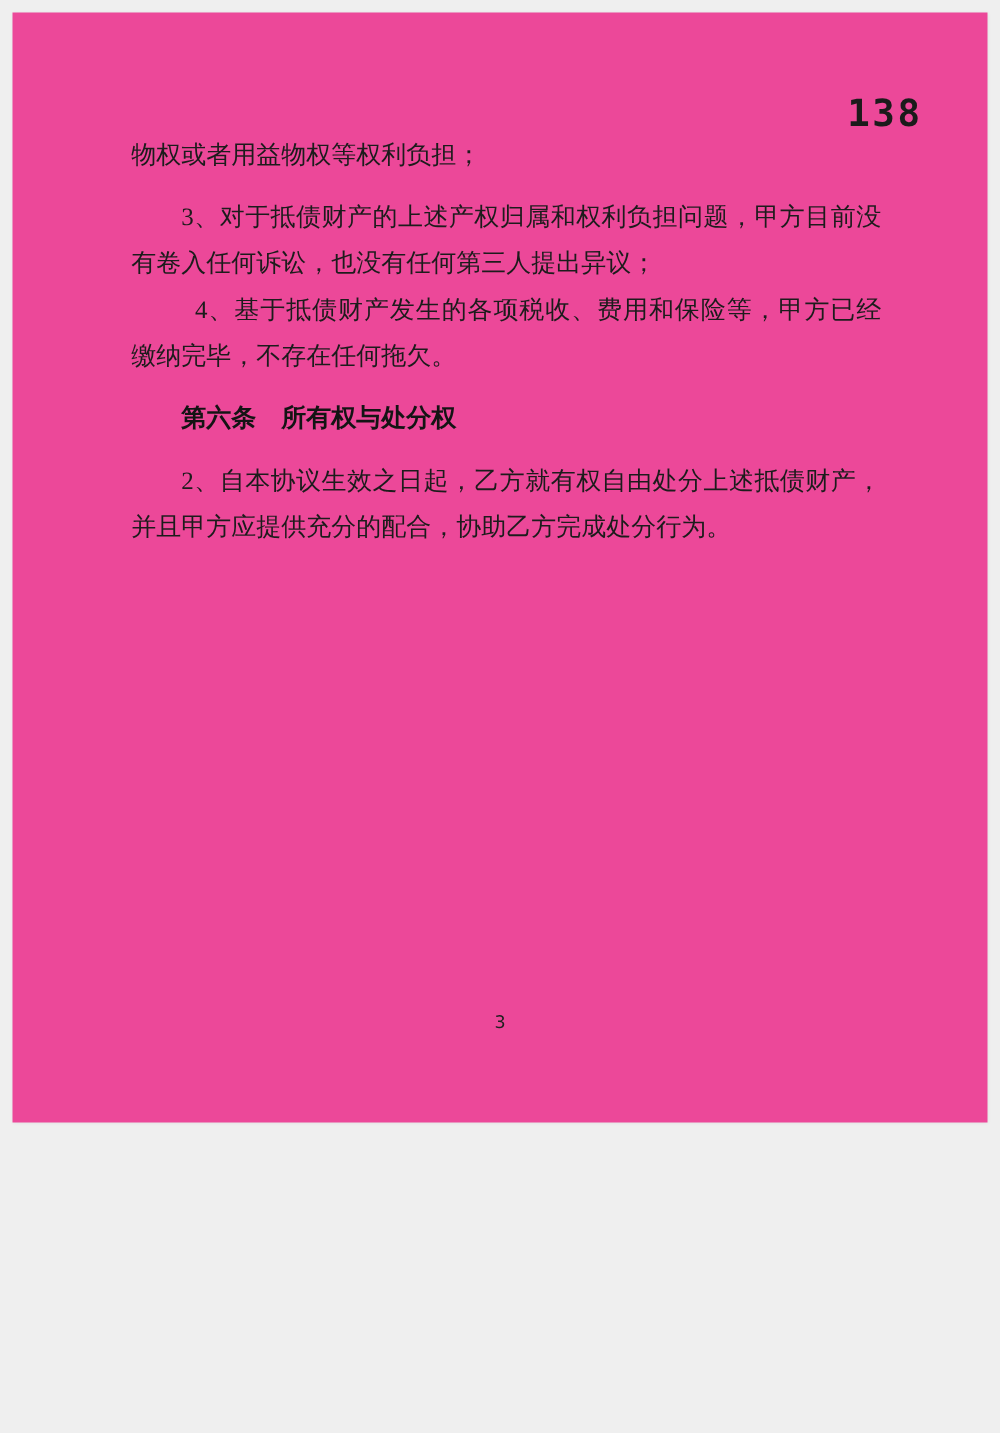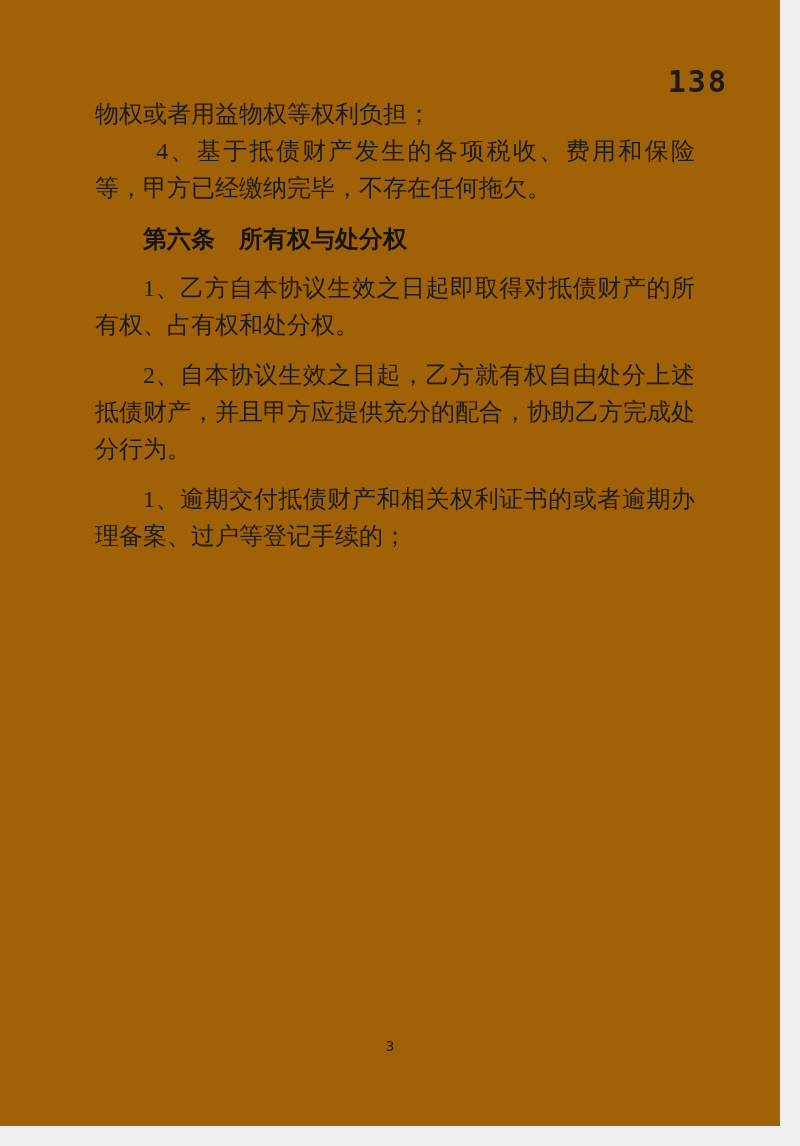--- a/index.html
+++ b/index.html
@@ -10,41 +10,41 @@
     background: #efefef;
     overflow: hidden;
   }
   .frame {
     width: 800px;
     height: 1146px;
     box-sizing: border-box;
   }
   .sheet {
     position: relative;
-    margin: 0;
+    margin: 10px;
     width: 780px;
-    height: 1126px;
-    background: #a16207;
+    height: 888px;
+    background: #ec4899;
     box-shadow: 0 0 3px rgba(0,0,0,0.06);
     box-sizing: border-box;
   }
   .stamp {
     position: absolute;
     top: 64px;
     right: 52px;
     font-family: "DejaVu Sans Mono", "Liberation Mono", monospace;
     font-size: 30px;
     font-weight: 600;
     letter-spacing: 2px;
     color: #1b1b1b;
   }
   .content {
     padding: 96px 85px 0 95px;
     font-family: "Liberation Serif", "DejaVu Serif", serif;
-    font-size: 24px;
+    font-size: 20px;
     line-height: 37px;
     color: #1c1c1c;
     text-align: justify;
   }
   .content p {
     margin: 13px 0 0 0;
     text-indent: 2em;
   }
   .content p:first-child { margin-top: 0; }
   .content p.tight { margin-top: 0; }
@@ -67,21 +67,20 @@
   }
 </style>
 </head>
 <body>
 
 <div class="frame">
   <div class="sheet">
     <div class="stamp">138</div>
     <div class="content" id="doc-body">
         <p class="cont">物权或者用益物权等权利负担；</p>
+        <p class="">3、对于抵债财产的上述产权归属和权利负担问题，甲方目前没有卷入任何诉讼，也没有任何第三人提出异议；</p>
         <p class="deep tight">4、基于抵债财产发生的各项税收、费用和保险等，甲方已经缴纳完毕，不存在任何拖欠。</p>
         <p class="heading">第六条　所有权与处分权</p>
-        <p class="">1、乙方自本协议生效之日起即取得对抵债财产的所有权、占有权和处分权。</p>
         <p class="">2、自本协议生效之日起，乙方就有权自由处分上述抵债财产，并且甲方应提供充分的配合，协助乙方完成处分行为。</p>
-        <p class="">1、逾期交付抵债财产和相关权利证书的或者逾期办理备案、过户等登记手续的；</p>
       </div>
     <div class="footer">3</div>
   </div>
 </div>
 
 </body></html>

